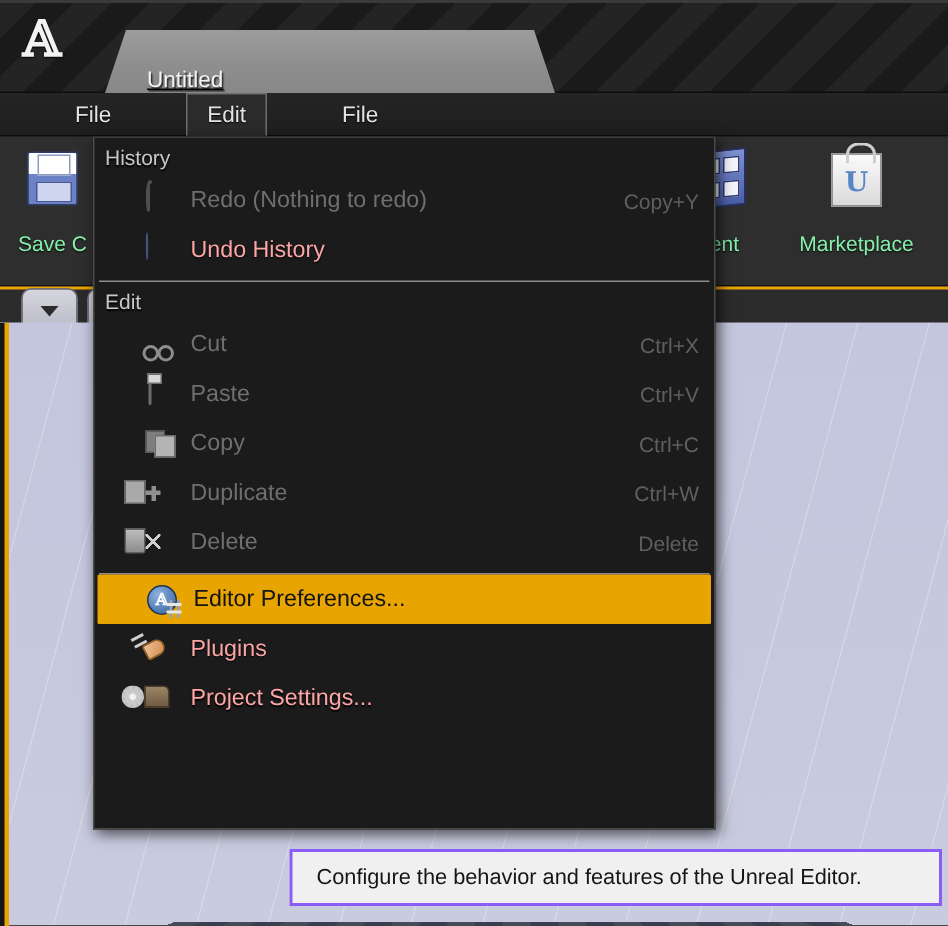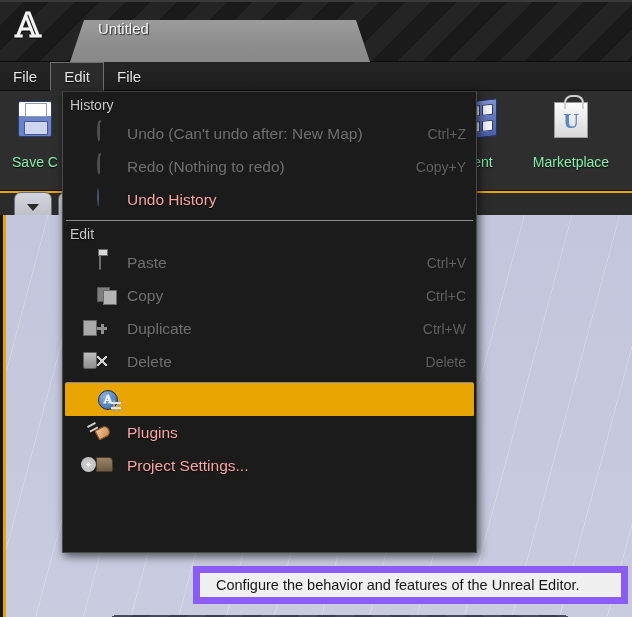--- a/index.html
+++ b/index.html
@@ -29,38 +29,39 @@
     position: absolute; left: 6px; top: 3px; width: 44px; height: 44px;
     display: flex; align-items: center; justify-content: center;
     color: #f2f2f2; font-family: "DejaVu Serif", serif;
     font-size: 33px; font-weight: 700; line-height: 1;
     text-shadow: 0 1px 1px #000;
   }
   #tab-untitled {
     position: absolute; left: 70px; top: 20px; height: 42px; width: 300px;
     background: linear-gradient(180deg,#9c9c9c 0%, #8e8e8e 55%, #888 100%);
     clip-path: polygon(14px 0, 286px 0, 300px 42px, 0 42px);
-    display: flex; align-items: flex-start;
+    display: flex; align-items: flex-end; text-decoration: underline;
   }
   #tab-untitled .lbl {
     margin-left: 28px; color: #f4f4f4; font-size: 15px;
     text-shadow: 1px 1px 1px rgba(0,0,0,.75);
   }
 
   
   #menubar {
     position: absolute; left: 0; top: 62px; width: 632px; height: 29px;
     background: linear-gradient(180deg,#252525 0%, #1e1e1e 100%);
     border-bottom: 1px solid #0c0c0c;
     display: flex; align-items: stretch;
   }
   .mb-item {
     display: flex; align-items: center; padding: 0 13px;
     color: #e3e3e3; font-size: 15px; height: 29px;
     text-shadow: 0 1px 1px #000;
+    margin-left: 37px;
   }
   .mb-item.open {
     background: #2b2b2b;
     border: 1px solid #6e6e6e;
     border-bottom-color: #2b2b2b;
   }
 
   
   #toolbar-row {
     position: absolute; left: 0; top: 91px; width: 632px; height: 100px;
@@ -292,21 +293,21 @@
   .ic-plug::after{
     content:"";position:absolute;right:0;top:2px;width:9px;height:2px;
     background:#cfcfcf;
     box-shadow:0 5px 0 0 #cfcfcf;
     transform:rotate(-28deg);
   }
 
   
   #tooltip{
     position:absolute; left:193px; top:566px; width:435px; height:38px;
-    background:#f0f0f0; border:7px solid #8b5cf6;
+    background:#f0f0f0; border:2px solid #8b5cf6;
     display:flex; align-items:center;
   }
   #tooltip .t{
     margin-left:16px; color:#161616; font-size:14.5px;
   }
 </style>
 </head>
 <body>
 
 <div id="app">
@@ -362,42 +363,42 @@
   <div id="viewport">
     <div id="floor"></div>
   </div>
   <div id="vp-left-edge"></div>
   <div id="vp-left-dark"></div>
 
   <div id="menu-panel">
 
     <div class="sec-head">History</div>
 
-    <div class="mrow disabled">
-      <span class="micon"><span class="ic-undo"></span></span>
-      <span class="mlabel">Undo (Can't undo after: New Map)</span>
-      <span class="mkey">Ctrl+Z</span>
-    </div>
 
     <div class="mrow disabled">
       <span class="micon"><span class="ic-redo"></span></span>
       <span class="mlabel">Redo (Nothing to redo)</span>
       <span class="mkey">Copy+Y</span>
     </div>
 
     <div class="mrow">
       <span class="micon"><span class="ic-undohist"></span></span>
       <span class="mlabel">Undo History</span>
       <span class="mkey"></span>
     </div>
 
     <div class="sep"></div>
 
     <div class="sec-head">Edit</div>
 
+    <div class="mrow disabled">
+      <span class="micon"><span class="ic-cut"></span></span>
+      <span class="mlabel">Cut</span>
+      <span class="mkey">Ctrl+X</span>
+    </div>
 
     <div class="mrow disabled">
       <span class="micon"><span class="ic-paste"></span></span>
       <span class="mlabel">Paste</span>
       <span class="mkey">Ctrl+V</span>
     </div>
 
     <div class="mrow disabled">
       <span class="micon"><span class="ic-copy"></span></span>
       <span class="mlabel">Copy</span>
@@ -416,20 +417,21 @@
       <span class="mkey">Delete</span>
     </div>
 
     <div class="sep"></div>
 
 
     <div class="mrow hl">
       <span class="micon">
           <span class="ic-prefs">𝔸</span>
         </span>
+      <span class="mlabel">Editor Preferences...</span>
       <span class="mkey"></span>
     </div>
 
     <div class="mrow">
       <span class="micon"><span class="ic-plug"></span></span>
       <span class="mlabel">Plugins</span>
       <span class="mkey"></span>
     </div>
 
     <div class="mrow">

